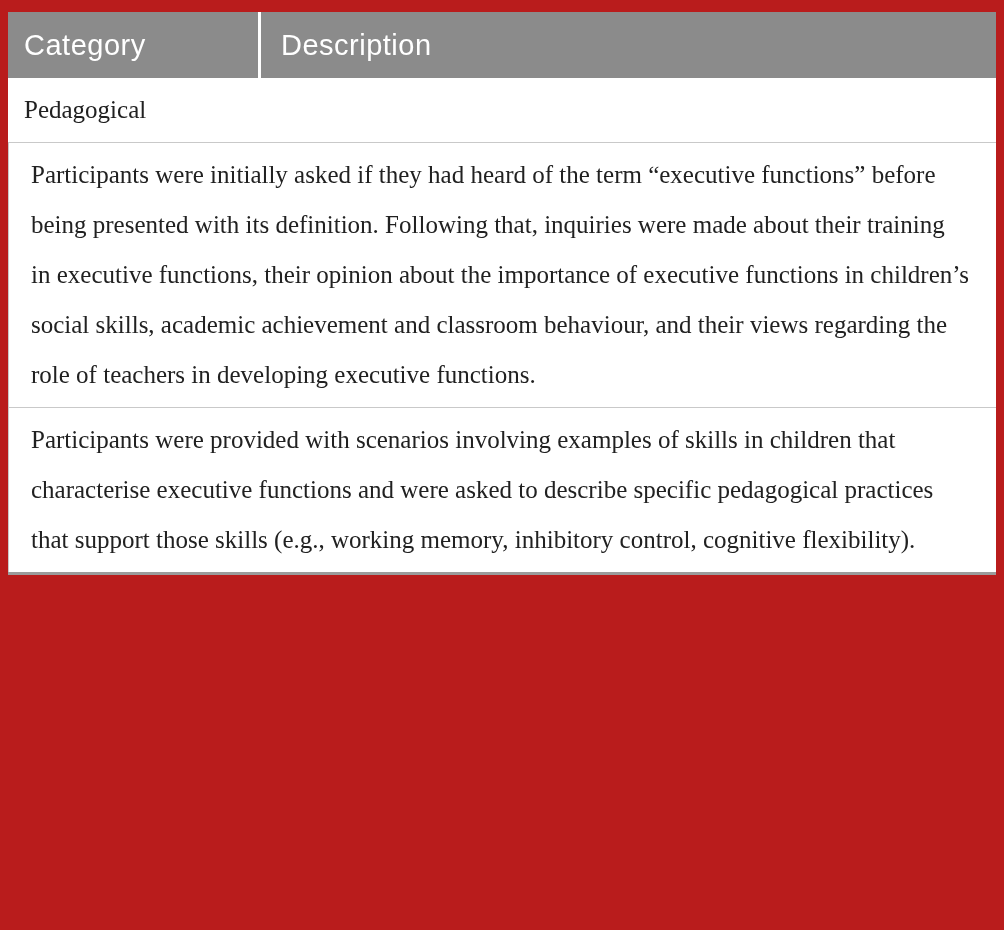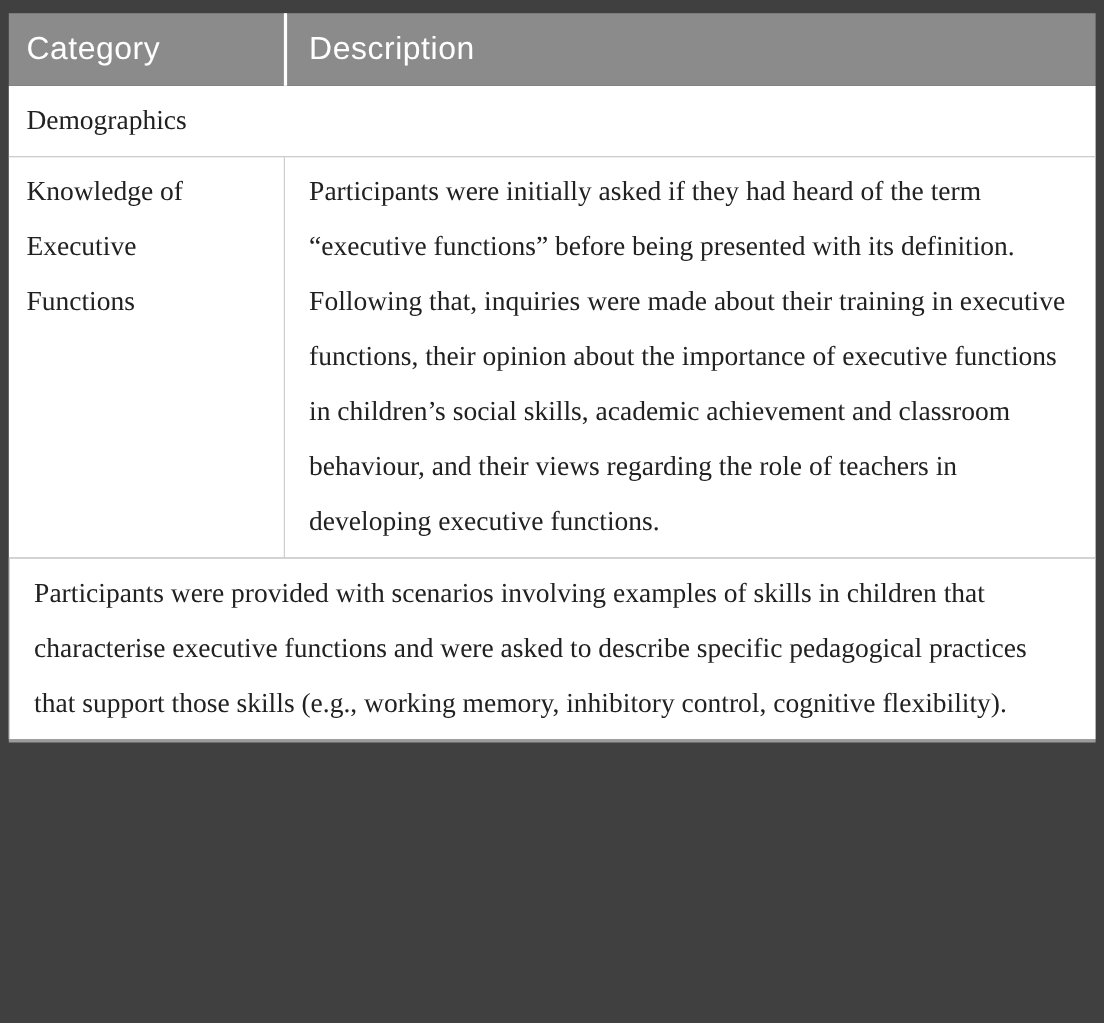--- a/index.html
+++ b/index.html
@@ -11,21 +11,21 @@
   }
   * { box-sizing: border-box; margin: 0; padding: 0; }
   html, body {
     background: #ffffff;
     width: 1004px;
   }
   .page {
     width: 1004px;
     height: 930px;
     padding: 12px 8px 0 8px;
-    background: #404040;
+    background: #b91c1c;
     font-family: "Liberation Serif", serif;
   }
   .table {
     width: 988px;
     border-bottom: 3px solid var(--bottom-border);
   }
   .row {
     display: flex;
     width: 100%;
   }
@@ -74,25 +74,24 @@
 
 <div class="page">
   <div class="table">
 
     <div class="row header-row">
       <div class="cell cell-cat">Category</div>
       <div class="cell cell-desc">Description</div>
     </div>
 
     <div class="row body-row">
-      <div class="cell cell-cat">Demographics</div>
+      <div class="cell cell-cat">Pedagogical</div>
     </div>
 
     <div class="row body-row">
-      <div class="cell cell-cat">Knowledge of Executive Functions</div>
       <div class="cell cell-desc">Participants were initially asked if they had heard of the term “executive functions” before being presented with its definition. Following that, inquiries were made about their training in executive functions, their opinion about the importance of executive functions in children’s social skills, academic achievement and classroom behaviour, and their views regarding the role of teachers in developing executive functions.</div>
     </div>
 
     <div class="row body-row">
       <div class="cell cell-desc">Participants were provided with scenarios involving examples of skills in children that characterise executive functions and were asked to describe specific pedagogical practices that support those skills (e.g., working memory, inhibitory control, cognitive flexibility).</div>
     </div>
 
   </div>
 </div>
 

